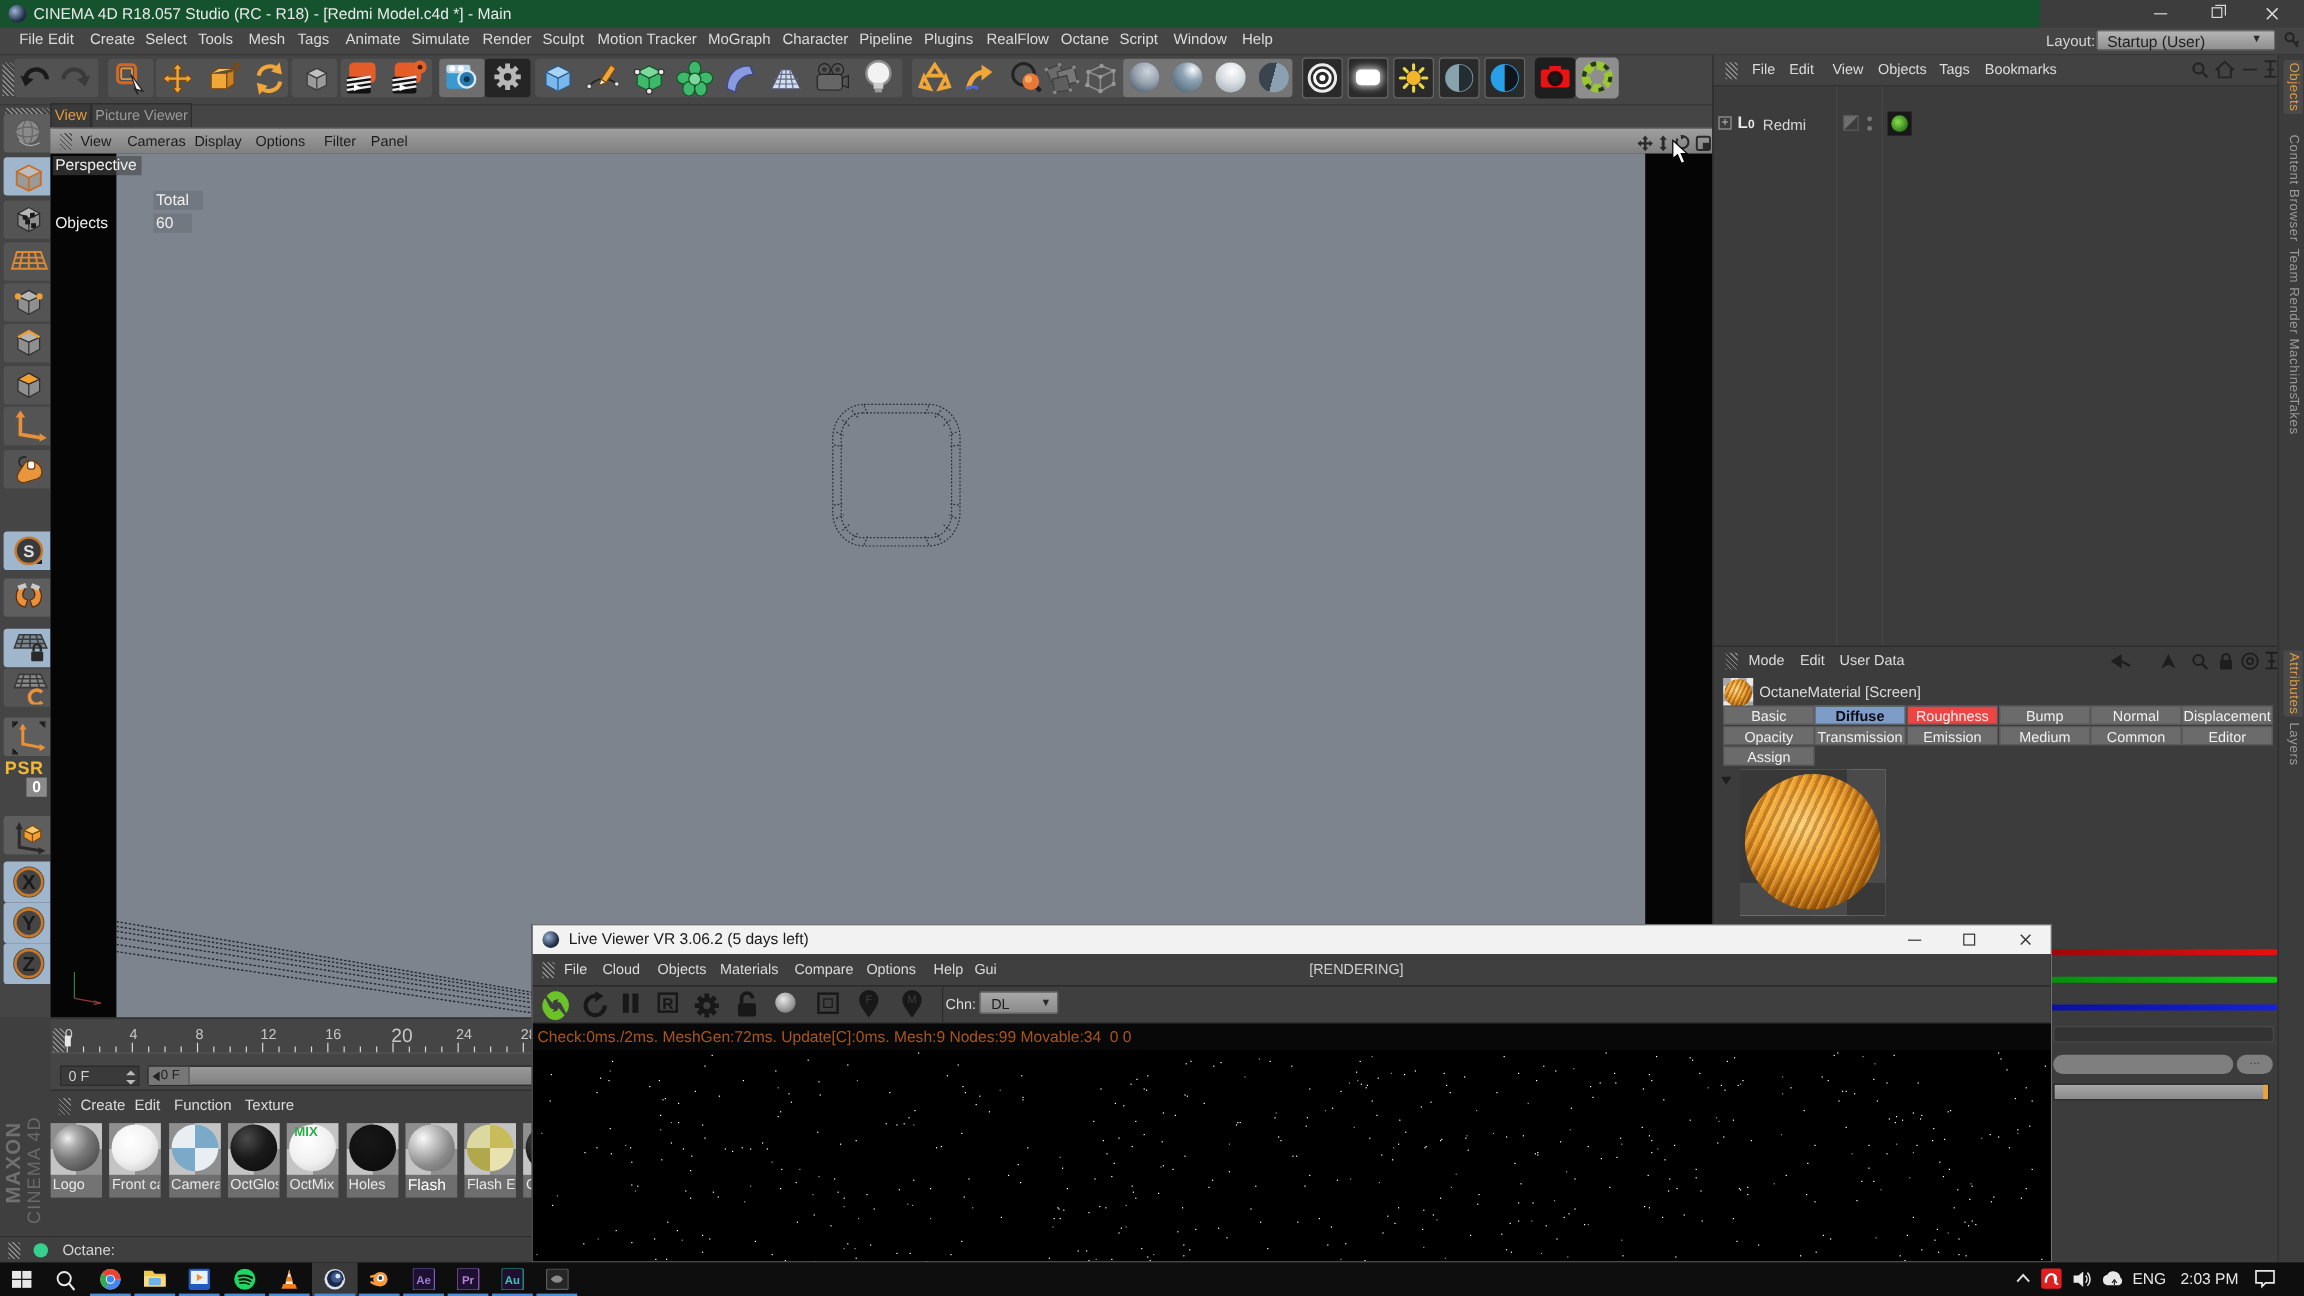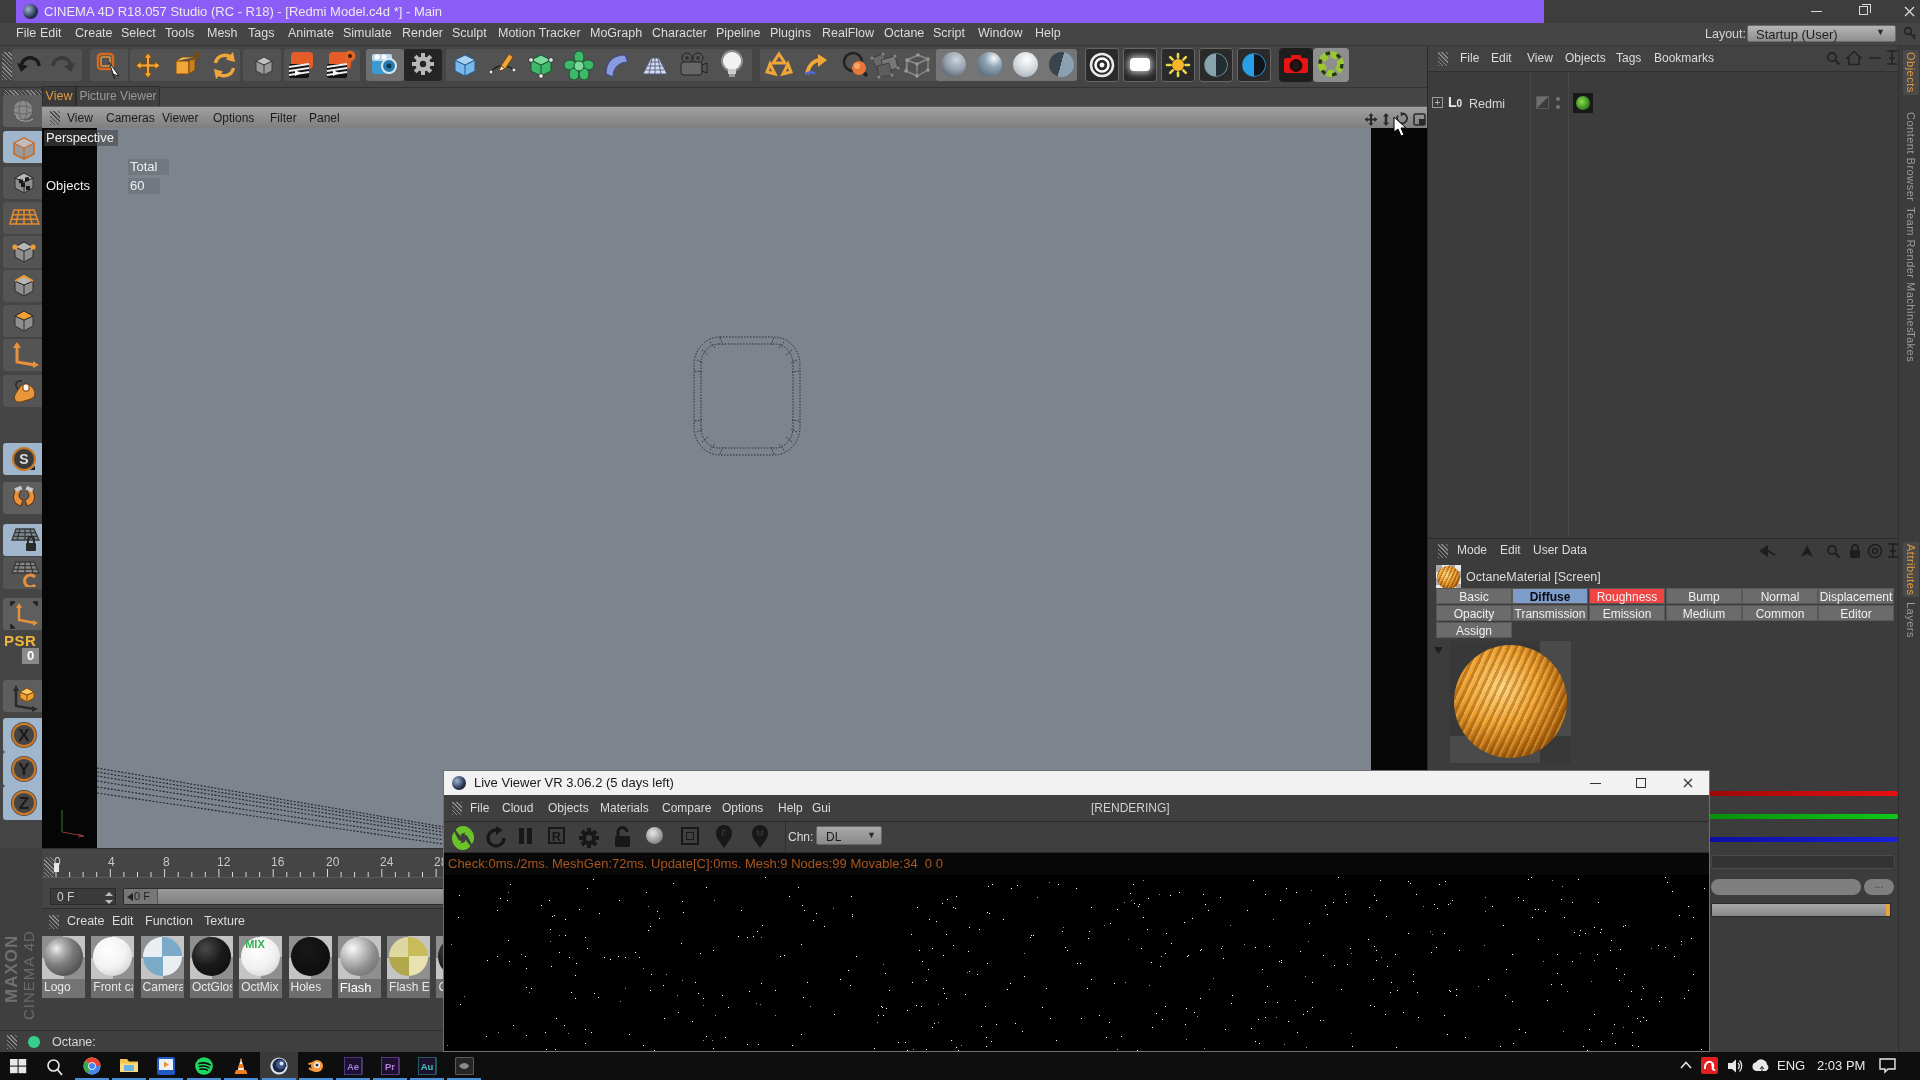--- a/index.html
+++ b/index.html
@@ -1,21 +1,21 @@
 <!DOCTYPE html>
 <html><head><meta charset="utf-8"><style>
 *{margin:0;padding:0;box-sizing:border-box}
 body{width:1920px;height:1080px;position:relative;overflow:hidden;background:#3d3d3d;font-family:"Liberation Sans",sans-serif;-webkit-font-smoothing:antialiased}
 .abs{position:absolute}
 .hatch{background-image:repeating-linear-gradient(45deg,#8a8a8a 0 1px,transparent 1px 3px);width:10px}
 .vtab{position:absolute;left:0;writing-mode:vertical-rl;color:#9a9a9a;font-size:12px;letter-spacing:0.5px}
 </style></head>
 <body>
 
-<div class="abs" style="left:16px;top:0;width:1528px;height:23px;background:#8b5cf6">
+<div class="abs" style="left:0;top:0;width:1700px;height:23px;background:#14532d">
   <div class="abs" style="left:7px;top:4px;width:15px;height:15px;border-radius:50%;background:radial-gradient(circle at 35% 35%,#9db6d8,#26344d 60%,#0c1320)"></div>
   <div class="abs" style="left:28px;top:4px;color:#eaeaea;font-size:13px">CINEMA 4D R18.057 Studio (RC - R18) - [Redmi Model.c4d *] - Main</div>
   <div class="abs" style="left:1795px;top:11px;width:11px;height:1px;background:#dadada"></div>
   <div class="abs" style="left:1843px;top:6px;width:9px;height:9px;border:1px solid #dadada"></div>
   <div class="abs" style="left:1846px;top:4px;width:9px;height:9px;border-top:1px solid #dadada;border-right:1px solid #dadada"></div>
   <svg class="abs" style="left:1888px;top:6px;" width="11" height="11" viewBox="0 0 11 11">
       <path d="M1 1 L10 10 M10 1 L1 10" stroke="#dadada" stroke-width="1.3"></path>
     </svg>
 </div>
 
@@ -407,21 +407,21 @@
 
 <div class="abs" style="left:52px;top:88px;width:1375px;height:18px;background:#454545">
   <div class="abs" style="left:-10px;top:-2px;width:34px;height:20px;background:#3a3a3a;border:1px solid #2c2c2c;border-bottom:none;color:#e09a3e;font-size:12.5px;text-align:center;line-height:19px">View</div>
   <div class="abs" style="left:24px;top:-2px;width:84px;height:20px;background:#404040;border:1px solid #2c2c2c;border-bottom:none;color:#9a9a9a;font-size:12px;text-align:center;line-height:19px">Picture Viewer</div>
 </div>
 
 <div class="abs" style="left:42px;top:106px;width:1385px;height:22px;background:linear-gradient(#a0a0a0,#7f7f7f);border-top:1px solid #5a5a5a;color:#1c1c1c;font-size:12px">
   <div class="hatch abs" style="left:8px;top:4px;height:14px;background-image:repeating-linear-gradient(45deg,#4a4a4a 0 1px,transparent 1px 3px)"></div>
   <span class="abs" style="left:25px;top:4px">View</span>
   <span class="abs" style="left:64px;top:4px">Cameras</span>
-  <span class="abs" style="left:120px;top:4px">Viewer</span>
+  <span class="abs" style="left:120px;top:4px">Display</span>
   <span class="abs" style="left:171px;top:4px">Options</span>
   <span class="abs" style="left:228px;top:4px">Filter</span>
   <span class="abs" style="left:267px;top:4px">Panel</span>
 </div>
 
 <div id="viewport" class="abs" style="left:42px;top:128px;width:1385px;height:720px;background:#7d848e">
   <div class="abs" style="left:0;top:0;width:55px;height:720px;background:#050505"></div>
   <div class="abs" style="left:1329px;top:0;width:56px;height:720px;background:#050505"></div>
 
   <div class="abs" style="left:2px;top:2px;background:rgba(70,70,70,0.6);color:#f0f0f0;font-size:13px;padding:0 4px 1px 2px">Perspective</div>
@@ -472,21 +472,21 @@
     </svg>
 </div>
 
 <div class="abs" style="left:42px;top:848px;width:1385px;height:37px;background:#454545;border-top:1px solid #2e2e2e">
   <div id="ruler" class="abs" style="left:0;top:0;width:1385px;height:37px">
       <span class="abs" style="left:12px;top:6px;color:#c8c8c8;font-size:12px">0</span>
       <span class="abs" style="left:66px;top:6px;color:#c8c8c8;font-size:12px">4</span>
       <span class="abs" style="left:121px;top:6px;color:#c8c8c8;font-size:12px">8</span>
       <span class="abs" style="left:175px;top:6px;color:#c8c8c8;font-size:12px">12</span>
       <span class="abs" style="left:229px;top:6px;color:#c8c8c8;font-size:12px">16</span>
-      <span class="abs" style="left:284px;top:6px;color:#c8c8c8;font-size:12px">20</span>
+      <span class="abs" style="left:284px;top:6px;color:#c8c8c8;font-size:16px">20</span>
       <span class="abs" style="left:338px;top:6px;color:#c8c8c8;font-size:12px">24</span>
       <span class="abs" style="left:392px;top:6px;color:#c8c8c8;font-size:12px">28</span>
       <span class="abs" style="left:446px;top:6px;color:#c8c8c8;font-size:12px">32</span>
       <span class="abs" style="left:501px;top:6px;color:#c8c8c8;font-size:12px">36</span>
       <span class="abs" style="left:555px;top:6px;color:#c8c8c8;font-size:12px">40</span>
       <span class="abs" style="left:609px;top:6px;color:#c8c8c8;font-size:12px">44</span>
       <span class="abs" style="left:664px;top:6px;color:#c8c8c8;font-size:12px">48</span>
       <span class="abs" style="left:718px;top:6px;color:#c8c8c8;font-size:12px">52</span>
       <span class="abs" style="left:772px;top:6px;color:#c8c8c8;font-size:12px">56</span>
       <span class="abs" style="left:826px;top:6px;color:#c8c8c8;font-size:12px">60</span>

